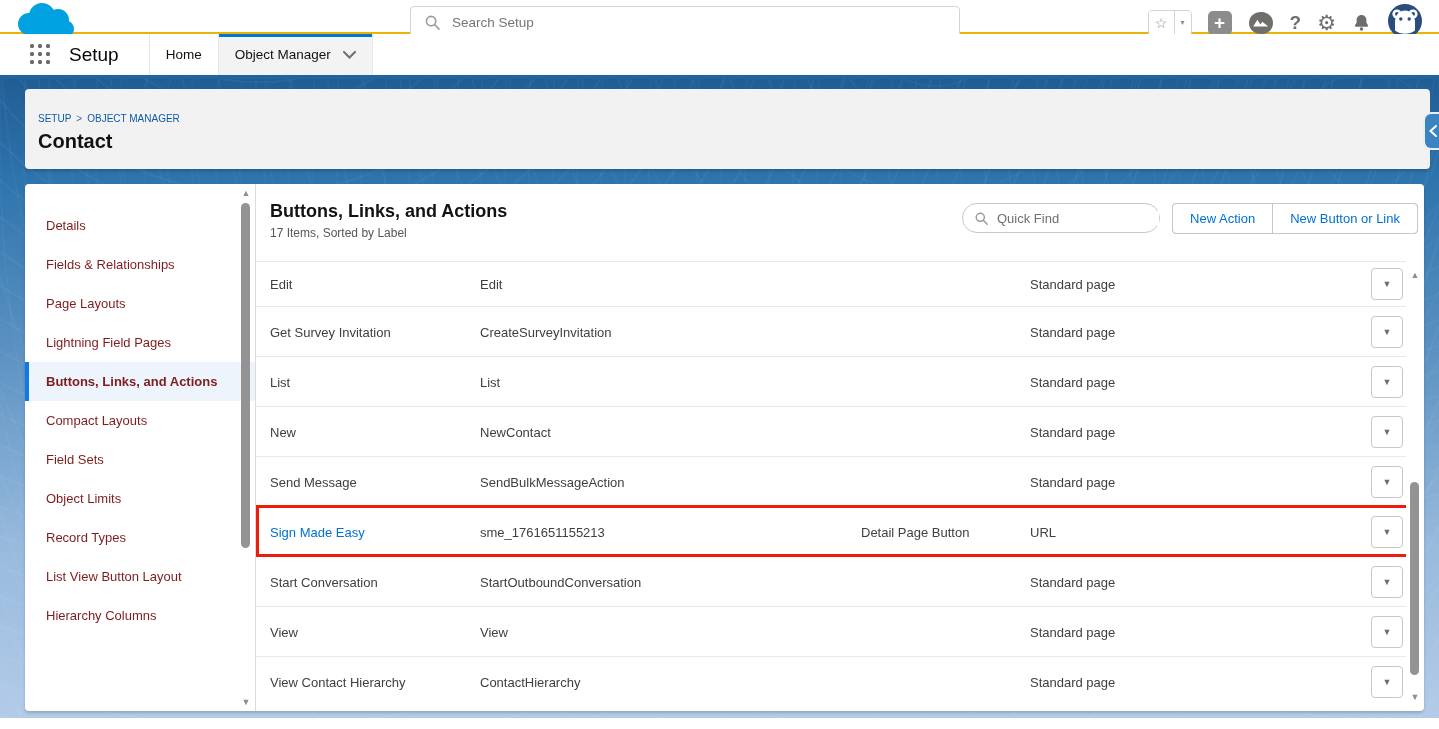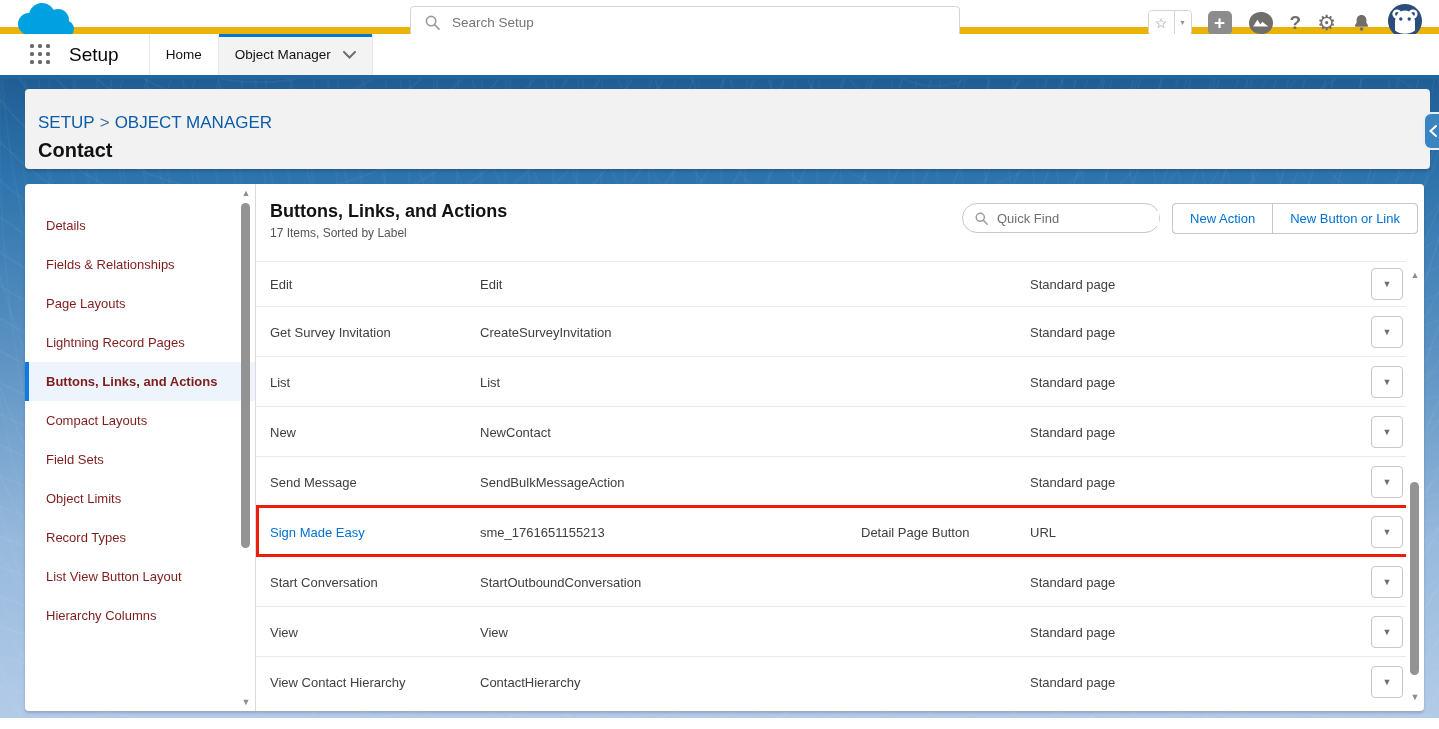--- a/index.html
+++ b/index.html
@@ -1,19 +1,19 @@
 <!DOCTYPE html>
 <html><head>
 <meta charset="utf-8">
 <style>
   * { margin:0; padding:0; box-sizing:border-box; }
   html,body { width:1439px; height:729px; overflow:hidden; font-family:"Liberation Sans", sans-serif; background:#fff; }
 
   
-  .topbar { position:relative; height:34px; background:#fff; border-bottom:7px solid #eab308; }
+  .topbar { position:relative; height:34px; background:#fff; border-bottom:2px solid #eab308; }
   .logo { position:absolute; left:16px; top:2px; }
   .gsearch { position:absolute; left:410px; top:6px; width:550px; height:32px; border:1px solid #d4d4d4; border-radius:4px; display:flex; align-items:center; padding-left:14px; background:#fff; }
   .gsearch svg { flex:0 0 auto; }
   .gsearch input { border:none; outline:none; flex:1; margin-left:12px; font-size:13.5px; color:#444; font-family:"Liberation Sans",sans-serif; }
   .gsearch input::placeholder { color:#757575; }
   .top-icons { position:absolute; right:16px; top:0; height:45px; display:flex; align-items:center; gap:16px; }
   .fav-group { display:flex; align-items:stretch; border:1px solid #d4d4d4; border-radius:4px; height:26px; overflow:hidden; }
   .fav-group button { background:#fff; border:none; color:#8e8e8e; cursor:pointer; display:flex; align-items:center; justify-content:center; }
   .fav-star { width:25px; font-size:14px; }
   .fav-drop { width:17px; border-left:1px solid #d4d4d4 !important; font-size:8px; color:#706e6b; }
@@ -36,21 +36,21 @@
   
   .canvas { position:relative; height:639px;
     background:linear-gradient(180deg,#205d95 0%,#2e74ad 16%,#5a91c2 42%,#96b9dc 72%,#b3cbe9 100%); }
   .canvas::before { content:""; position:absolute; inset:0; pointer-events:none; opacity:.55;
     background-image:
       repeating-radial-gradient(circle at 18% -30%, transparent 0 26px, rgba(255,255,255,.07) 26px 28px),
       repeating-radial-gradient(circle at 65% -10%, transparent 0 34px, rgba(255,255,255,.06) 34px 36px),
       repeating-radial-gradient(circle at 95% 10%, transparent 0 22px, rgba(255,255,255,.05) 22px 24px); }
 
   .header-card { position:absolute; left:25px; top:10px; width:1405px; height:80px; background:#f3f2f2; border-radius:4px; box-shadow:0 2px 3px rgba(0,0,0,.18); padding:24px 0 0 13px; z-index:2; }
-  .crumbs { font-size:17px; }
+  .crumbs { font-size:10px; }
   .crumbs a { color:#0b5cab; text-decoration:none; cursor:pointer; }
   .crumb-sep { color:#3e6ea5; margin:0 5px; }
   .obj-title { font-size:20px; font-weight:bold; color:#121212; margin-top:6px; }
 
   .panel-toggle { position:absolute; right:0; top:33px; width:16px; height:38px; background:#3b84c2; border:2px solid #e9eef5; border-right:none; border-radius:8px 0 0 8px; color:#fff; display:flex; align-items:center; justify-content:center; cursor:pointer; z-index:3; font-size:12px; }
   .panel-toggle svg { margin-left:2px; }
 
   
   .content-card { position:absolute; left:25px; top:105px; width:1399px; height:527px; background:#fff; border-radius:4px; box-shadow:0 2px 3px rgba(0,0,0,.18); z-index:2; }
 
@@ -189,21 +189,21 @@
         <polyline points="7,1 1.5,6 7,11" fill="none" stroke="#fff" stroke-width="2" stroke-linecap="round"></polyline>
       </svg>
   </div>
 
   <div class="content-card">
 
     <aside class="sidebar">
         <div class="sb-item">Details</div>
         <div class="sb-item">Fields &amp; Relationships</div>
         <div class="sb-item">Page Layouts</div>
-        <div class="sb-item">Lightning Record Pages</div>
+        <div class="sb-item">Lightning Field Pages</div>
         <div class="sb-item active">Buttons, Links, and Actions</div>
         <div class="sb-item">Compact Layouts</div>
         <div class="sb-item">Field Sets</div>
         <div class="sb-item">Object Limits</div>
         <div class="sb-item">Record Types</div>
         <div class="sb-item">List View Button Layout</div>
         <div class="sb-item">Hierarchy Columns</div>
       </aside>
     <div class="sb-scroll">
       <div class="scroll-arrow up">▲</div>

